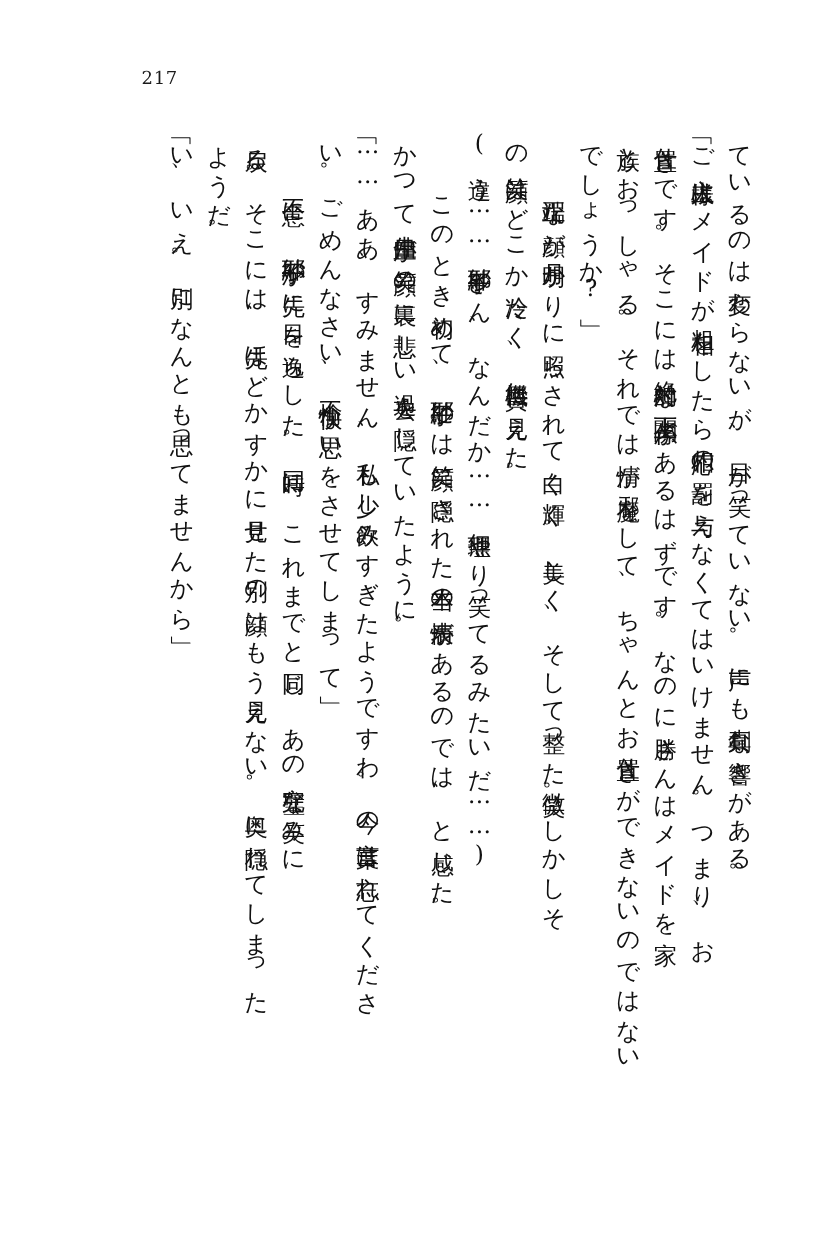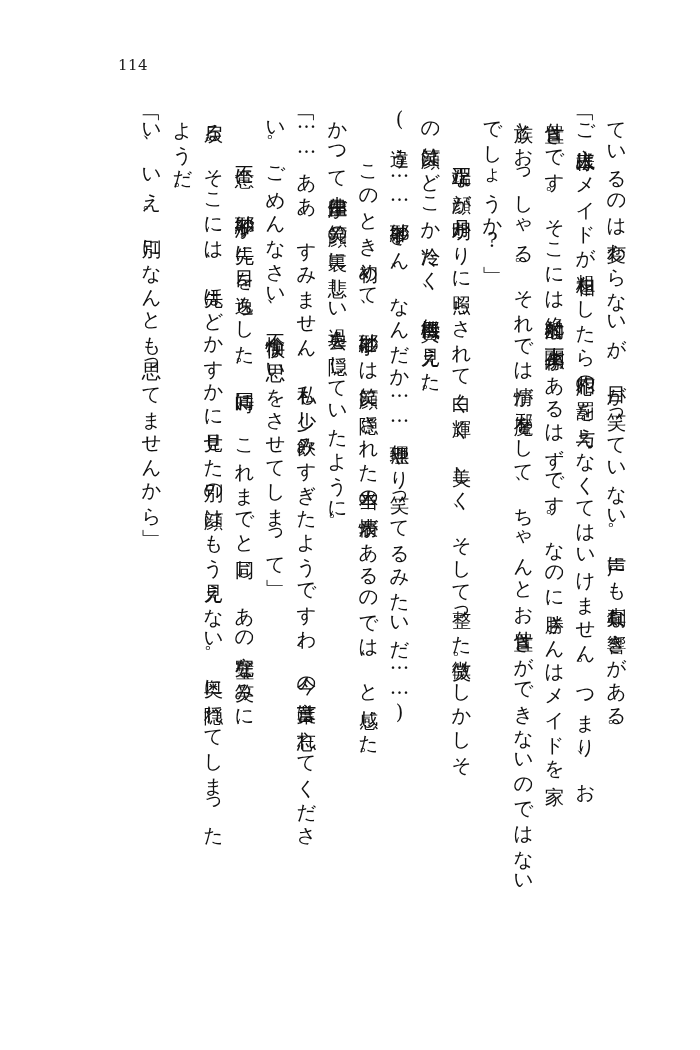--- a/index.html
+++ b/index.html
@@ -53,21 +53,21 @@
   }
   .tcol.indent {
     padding-top: 22px;
   }
 </style>
 </head>
 <body>
 
 <div id="page">
 
-  <div id="page-number">114</div>
+  <div id="page-number">217</div>
 
   <div id="text-block">
       <div class="tcol">ているのは変わらないが、目が笑っていない。声にも真剣な響きがある。</div>
       <div class="tcol">「ご主人様はメイドが粗相をしたら相応の罰を与えなくてはいけません。つまり、お</div>
       <div class="tcol">仕置きです。そこには絶対的な上下関係があるはずです。なのに勝さんはメイドを家</div>
       <div class="tcol">族とおっしゃる。それでは情が邪魔をして、ちゃんとお仕置きができないのではない</div>
       <div class="tcol">でしょうか?」</div>
       <div class="tcol indent">　端正な顔が月明かりに照らされて白く輝く。美しく、そして整った微笑。しかしそ</div>
       <div class="tcol">の笑顔はどこか冷たく、無機質に見えた。</div>
       <div class="tcol">(違う……紗耶子さん、なんだか……無理やり笑ってるみたいだ……)</div>

